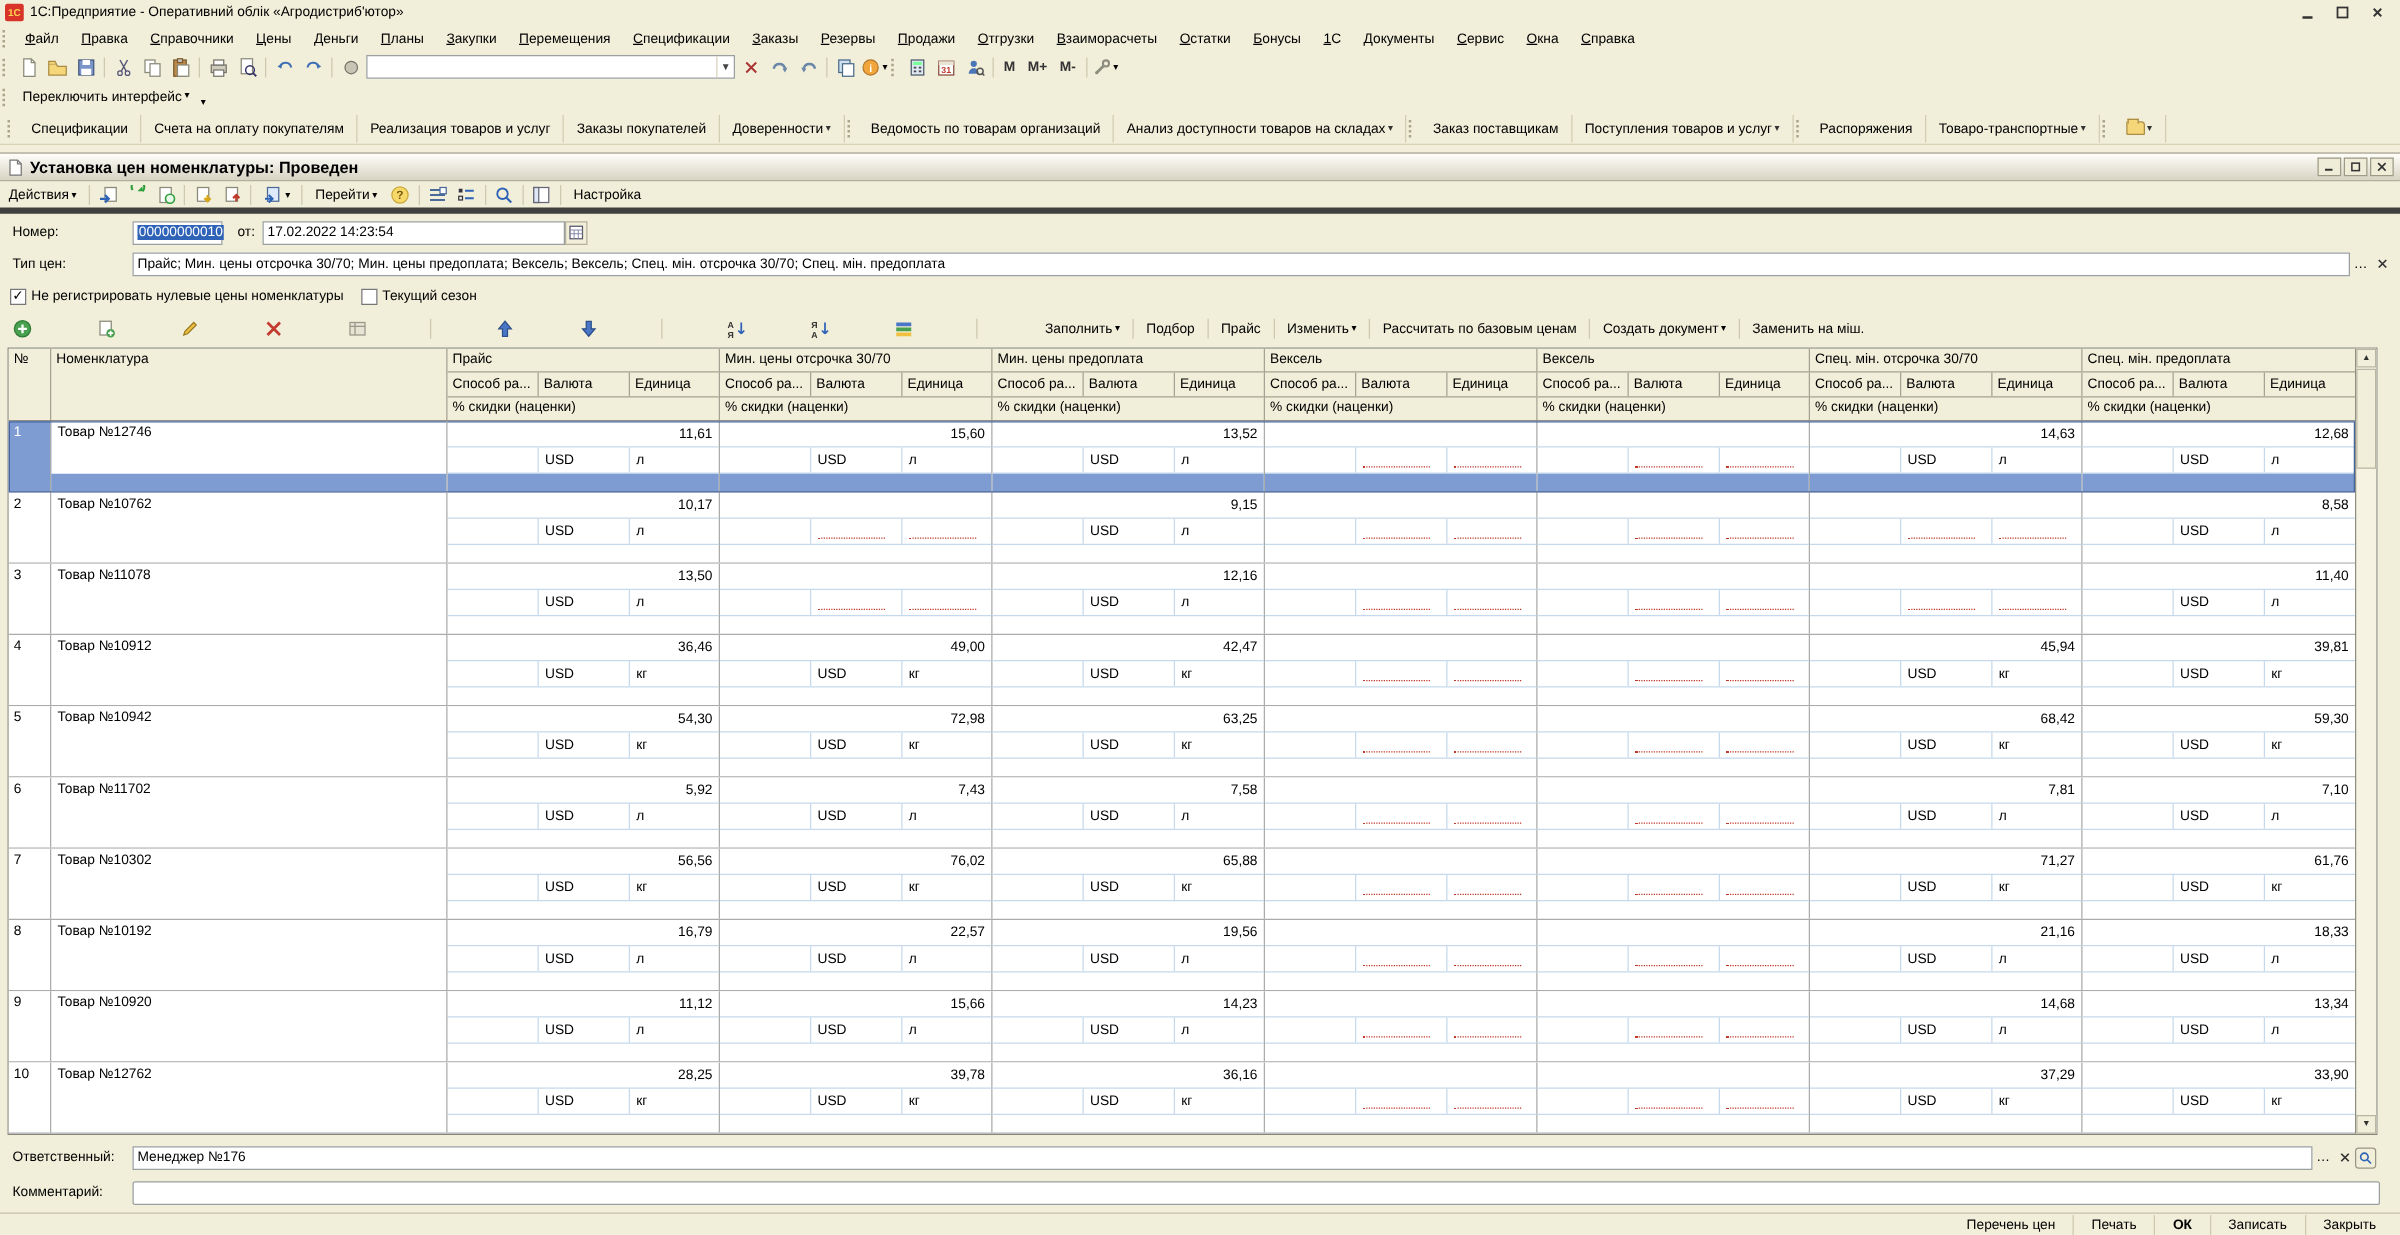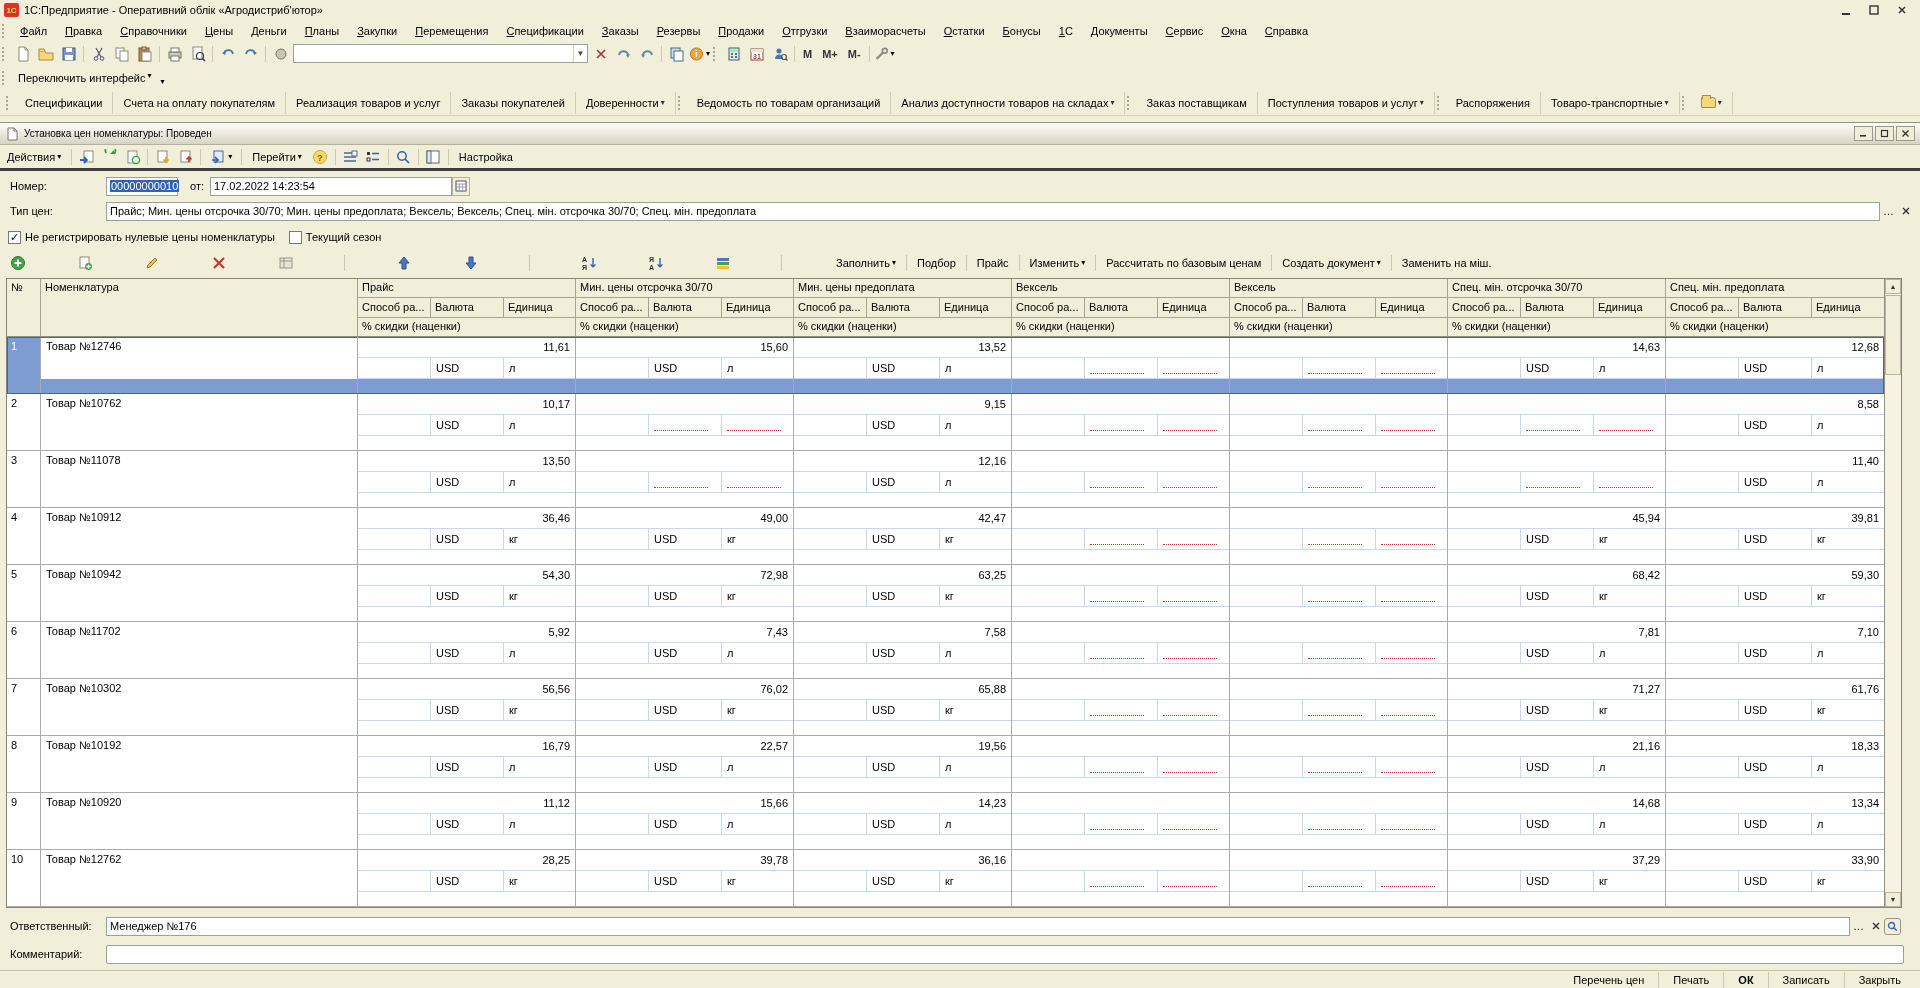--- a/index.html
+++ b/index.html
@@ -43,23 +43,23 @@
   .tabbar { height:26px; display:flex; align-items:center; padding-left:4px; border-bottom:1px solid #d6d2b6; }
   .tab { height:22px; display:flex; align-items:center; padding:0 10px; border-right:1px solid #d2ceb2; }
   .tab .caret { color:#333; }
   .folder-ico { width:15px; height:11px; background:#f5d77a; border:1px solid #ab8c45; border-radius:1px 3px 1px 1px; position:relative; }
   .folder-ico::before { content:''; position:absolute; top:-3px; left:0; width:7px; height:3px; background:#f5d77a; border:1px solid #ab8c45; border-bottom:none; }
 
   
   .doc { position:absolute; left:0; right:0; top:122px; bottom:0; display:flex; flex-direction:column; border-top:1px solid #979384; background:#f1eed9; }
   .doc-title { height:22px; background:linear-gradient(#fffef9,#d7d4c4); border-bottom:1px solid #b3b09e;
                display:flex; align-items:center; padding:0 5px; }
-  .doc-title .t { font-weight:normal; font-size:10px; flex:1; margin-left:5px;}
+  .doc-title .t { font-weight:bold; font-size:13px; flex:1; margin-left:5px;}
   .doc-winbtn { width:19px; height:15px; border:1px solid #9d9a88; background:#efecd8; display:flex; align-items:center; justify-content:center; margin-left:2px; }
-  .doc-toolbar { height:26px; display:flex; align-items:center; border-bottom:3px solid #404040; }
+  .doc-toolbar { height:26px; display:flex; align-items:center; border-bottom:5px solid #404040; }
   .txtbtn { padding:2px 6px; display:flex; align-items:center; }
 
   
   .frow { display:flex; align-items:center; margin:5px 0 0 10px; height:20px; }
   .flabel { width:96px; flex:none; }
   .inp { background:#fff; border:1px solid #9aa0a0; height:19px; display:flex; align-items:center; padding:0 3px; }
   .inp input { border:none; outline:none; background:transparent; font:inherit; width:100%; padding:0;}
   .num-inp { width:72px; }
   .num-inp .selval { background:#2f63b8; color:#fff; padding:0 1px; }
   .date-inp { width:242px; }

